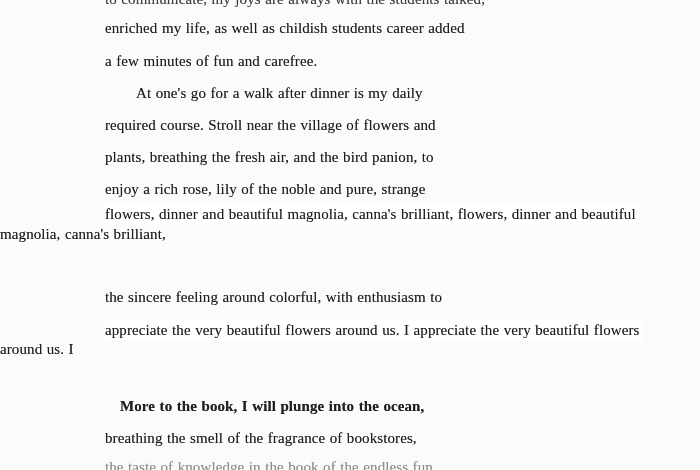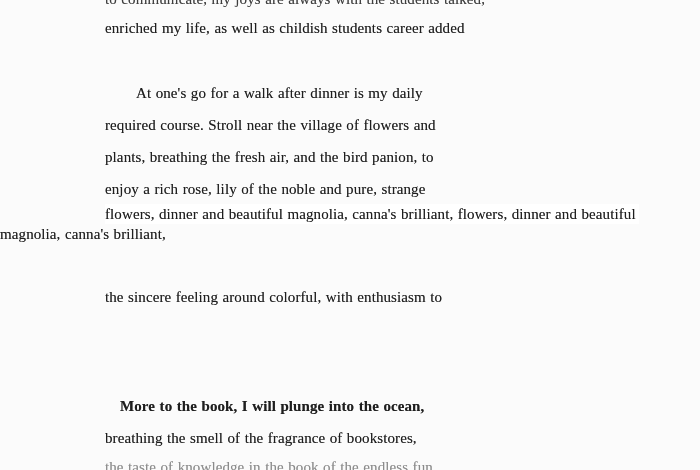--- a/index.html
+++ b/index.html
@@ -38,23 +38,26 @@
   .text-line.faint-bottom {
     opacity: 0.5;
   }
 </style>
 </head>
 <body>
 
 <div class="page">
     <div class="text-line faint-top" style="left: 105px; top: -11px;">to communicate, my joys are always with the students talked,</div>
     <div class="text-line" style="left: 105px; top: 18px;">enriched my life, as well as childish students career added</div>
+    <div class="text-line" style="left: 105px; top: 51px;">a few minutes of fun and carefree.</div>
     <div class="text-line" style="left: 136px; top: 83px;">At one's go for a walk after dinner is my daily</div>
     <div class="text-line" style="left: 105px; top: 115px;">required course. Stroll near the village of flowers and</div>
     <div class="text-line" style="left: 105px; top: 147px;">plants, breathing the fresh air, and the bird panion, to</div>
     <div class="text-line" style="left: 105px; top: 179px; text-align: center;">enjoy a rich rose, lily of the noble and pure, strange</div>
     <div class="text-line wide" style="left: 105px; top: 204px;">flowers, dinner and beautiful magnolia, canna's brilliant, flowers, dinner and beautiful</div>
     <div class="text-line" style="left: 0px; top: 224px;">magnolia, canna's brilliant,</div>
     <div class="text-line" style="left: 105px; top: 287px;">the sincere feeling around colorful, with enthusiasm to</div>
+    <div class="text-line wide" style="left: 105px; top: 320px;">appreciate the very beautiful flowers around us. I appreciate the very beautiful flowers</div>
+    <div class="text-line" style="left: 0px; top: 339px;">around us. I</div>
     <div class="text-line" style="left: 120px; top: 396px; font-weight: bold;">More to the book, I will plunge into the ocean,</div>
     <div class="text-line" style="left: 105px; top: 428px; text-align: center;">breathing the smell of the fragrance of bookstores,</div>
     <div class="text-line faint-bottom" style="left: 105px; top: 457px;">the taste of knowledge in the book of the endless fun,</div>
   </div>
 
 </body></html>

